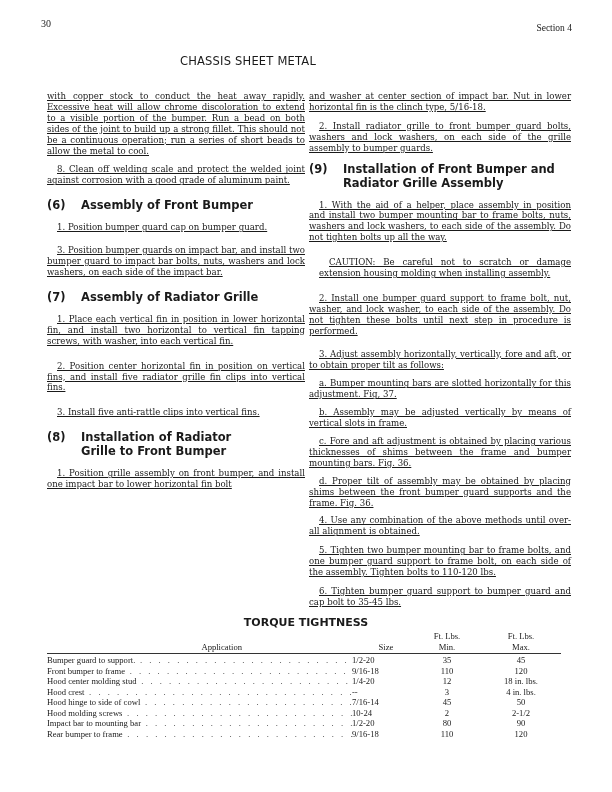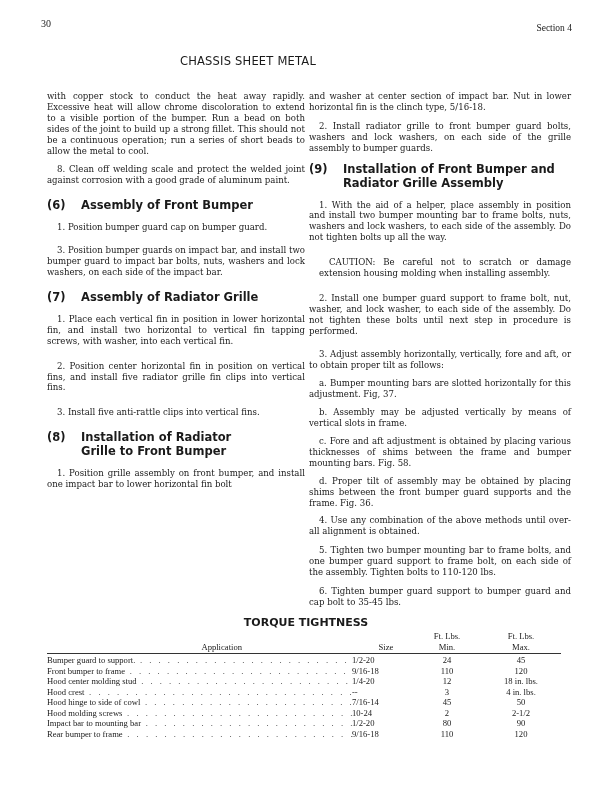--- a/index.html
+++ b/index.html
@@ -10,21 +10,21 @@
   }
   .page-num { position: absolute; left: 41px; top: 18px; font-size: 10px; font-family: "Liberation Serif", serif; }
   .section-label { position: absolute; right: 40px; top: 23px; font-size: 9.5px; font-family: "Liberation Serif", serif; }
   .page-title {
     position: absolute; left: 0; width: 496px; top: 54px; text-align: center;
     font-family: "DejaVu Sans", "Liberation Sans", sans-serif; font-size: 11.5px; letter-spacing: 0.2px;
   }
   .col { position: absolute; top: 91px; width: 258px; font-size: 8.6px; line-height: 10.9px; text-align: justify; }
   .col.left { left: 47px; }
   .col.right { left: 309px; width: 262px; }
-  .col p { margin: 0 0 8px 0; text-indent: 10px; }
+  .col p { margin: 0 0 8px 0; text-indent: 10px; text-decoration: underline; }
   .col p.noind { text-indent: 0; }
   .col p.caution { margin-left: 10px; text-indent: 10px; }
   .col p.sub { text-indent: 10px; margin-bottom: 7px; }
   .heading {
     font-family: "DejaVu Sans", "Liberation Sans", sans-serif; font-weight: bold;
     font-size: 11.5px; line-height: 14px; margin: 12px 0 10px 0; display: flex;
   }
   .heading .num { width: 34px; flex: none; }
   .heading .txt { flex: 1; }
   .table-title {
@@ -90,21 +90,21 @@
       <span>Installation of Front Bumper and</span><br>
       <span>Radiator Grille Assembly</span>
     </span>
   </div>
   <p style="margin-bottom:14px">1. With the aid of a helper, place assembly in position and install two bumper mounting bar to frame bolts, nuts, washers and lock washers, to each side of the assembly. Do not tighten bolts up all the way.</p>
   <p class="caution" style="margin-bottom:14px">CAUTION: Be careful not to scratch or damage extension housing molding when installing assembly.</p>
   <p style="margin-bottom:12px">2. Install one bumper guard support to frame bolt, nut, washer, and lock washer, to each side of the assembly. Do not tighten these bolts until next step in procedure is performed.</p>
   <p>3. Adjust assembly horizontally, vertically, fore and aft, or to obtain proper tilt as follows:</p>
   <p class="sub">a. Bumper mounting bars are slotted horizontally for this adjustment. Fig, 37.</p>
   <p class="sub">b. Assembly may be adjusted vertically by means of vertical slots in frame.</p>
-  <p class="sub">c. Fore and aft adjustment is obtained by placing various thicknesses of shims between the frame and bumper mounting bars. Fig. 58.</p>
+  <p class="sub">c. Fore and aft adjustment is obtained by placing various thicknesses of shims between the frame and bumper mounting bars. Fig. 36.</p>
   <p class="sub">d. Proper tilt of assembly may be obtained by placing shims between the front bumper guard supports and the frame. Fig. 36.</p>
   <p>4. Use any combination of the above methods until over-all alignment is obtained.</p>
   <p>5. Tighten two bumper mounting bar to frame bolts, and one bumper guard support to frame bolt, on each side of the assembly. Tighten bolts to 110-120 lbs.</p>
   <p>6. Tighten bumper guard support to bumper guard and cap bolt to 35-45 lbs.</p>
 </div>
 
 <div class="table-title">TORQUE TIGHTNESS</div>
 
 <div class="torque">
   <div class="trow thead">
@@ -115,21 +115,21 @@
     </div>
     <div class="c-max">
       <span>Ft. Lbs.</span><br><span>Max.</span>
     </div>
   </div>
   <div class="rule"></div>
 
   <div class="trow">
     <div class="c-app"><span>Bumper guard to support.</span><span class="dots"> . . . . . . . . . . . . . . . . . . . . . . . . . .</span></div>
     <div class="c-size">1/2-20</div>
-    <div class="c-min">24</div>
+    <div class="c-min">35</div>
     <div class="c-max">45</div>
   </div>
   <div class="trow">
     <div class="c-app"><span>Front bumper to frame</span><span class="dots"> . . . . . . . . . . . . . . . . . . . . . . . . . .</span></div>
     <div class="c-size">9/16-18</div>
     <div class="c-min">110</div>
     <div class="c-max">120</div>
   </div>
   <div class="trow">
     <div class="c-app"><span>Hood center molding stud</span><span class="dots"> . . . . . . . . . . . . . . . . . . . . . . . . . .</span></div>

